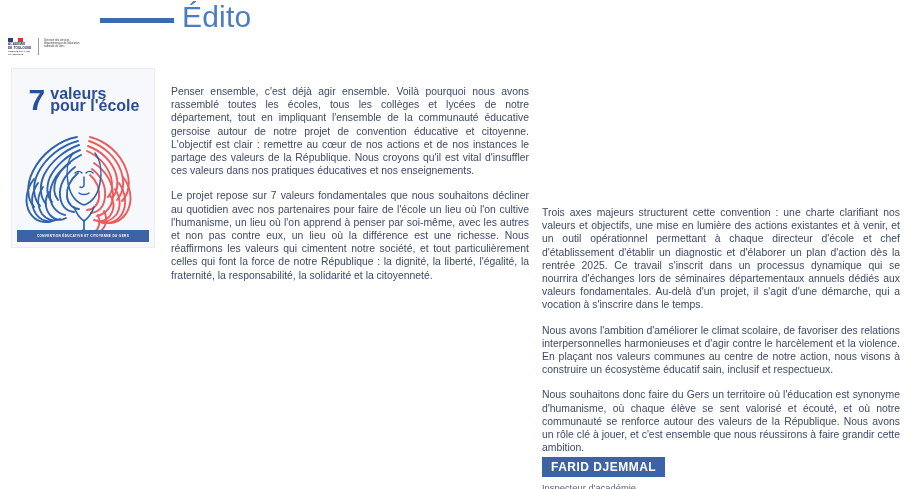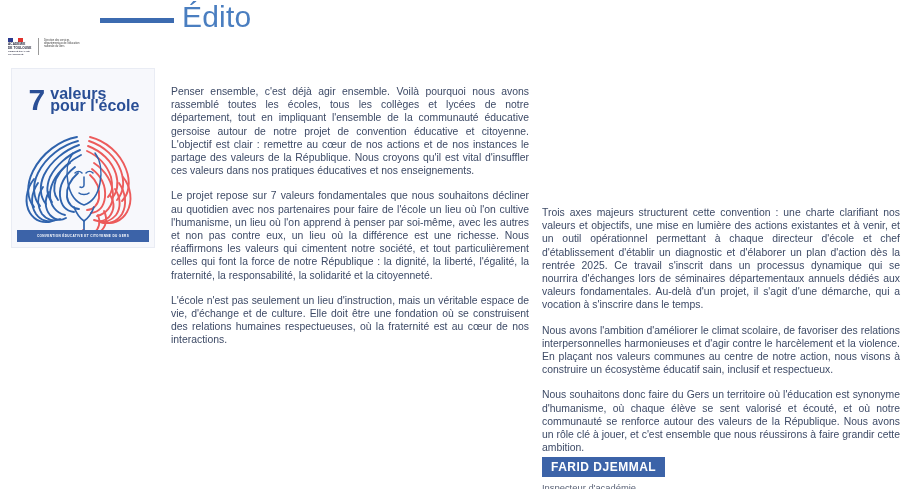--- a/index.html
+++ b/index.html
@@ -259,21 +259,20 @@
       </g>
     </g>
   </svg>
 
   <div class="cover-caption">Convention éducative et citoyenne du Gers</div>
 </div>
 
 <div class="col col-left">
   <p>Penser ensemble, c'est déjà agir ensemble. Voilà pourquoi nous avons rassemblé toutes les écoles, tous les collèges et lycées de notre département, tout en impliquant l'ensemble de la communauté éducative gersoise autour de notre projet de convention éducative et citoyenne. L'objectif est clair : remettre au cœur de nos  actions et de nos instances le partage des valeurs de la République. Nous croyons qu'il est vital d'insuffler ces valeurs dans nos pratiques éducatives et nos enseignements.</p>
   <p>Le projet repose sur 7 valeurs fondamentales que nous souhaitons décliner au quotidien avec nos partenaires pour faire de l'école un lieu où l'on cultive l'humanisme, un lieu où l'on apprend à penser par soi-même, avec les autres et non pas contre eux, un lieu où la différence est une richesse. Nous réaffirmons les valeurs qui cimentent notre société, et tout particulièrement celles qui font la force de notre République : la dignité, la liberté, l'égalité, la fraternité, la responsabilité, la solidarité et la citoyenneté.</p>
-  <p>L'école n'est pas seulement un lieu d'instruction, mais un véritable espace de vie, d'échange et de culture. Elle doit être une fondation où se construisent des relations humaines respectueuses, où la fraternité est au cœur de nos interactions.</p>
 </div>
 
 <div class="col col-right">
   <p>Trois axes majeurs structurent cette convention : une charte clarifiant nos valeurs et objectifs, une mise en lumière des actions existantes et à venir, et un outil opérationnel permettant à chaque directeur d'école et chef d'établissement d'établir un diagnostic et d'élaborer un plan d'action dès la rentrée 2025. Ce travail s'inscrit dans un processus dynamique qui se nourrira d'échanges lors de séminaires départementaux annuels dédiés aux valeurs fondamentales. Au-delà d'un projet, il s'agit d'une démarche, qui a vocation à s'inscrire dans le temps.</p>
   <p>Nous avons l'ambition d'améliorer le climat scolaire, de favoriser des relations interpersonnelles harmonieuses et d'agir contre le harcèlement et la violence. En plaçant nos valeurs communes au centre de notre action, nous visons à construire un écosystème éducatif sain, inclusif et respectueux.</p>
   <p>Nous souhaitons donc faire du Gers un territoire où l'éducation est synonyme d'humanisme, où chaque élève se sent valorisé et écouté, et où notre communauté se renforce autour des valeurs de la République. Nous avons un rôle clé à jouer, et c'est ensemble que nous réussirons à faire grandir cette ambition.</p>
 </div>
 
 <div class="signature">
   <div class="sig-badge">Farid Djemmal</div>

